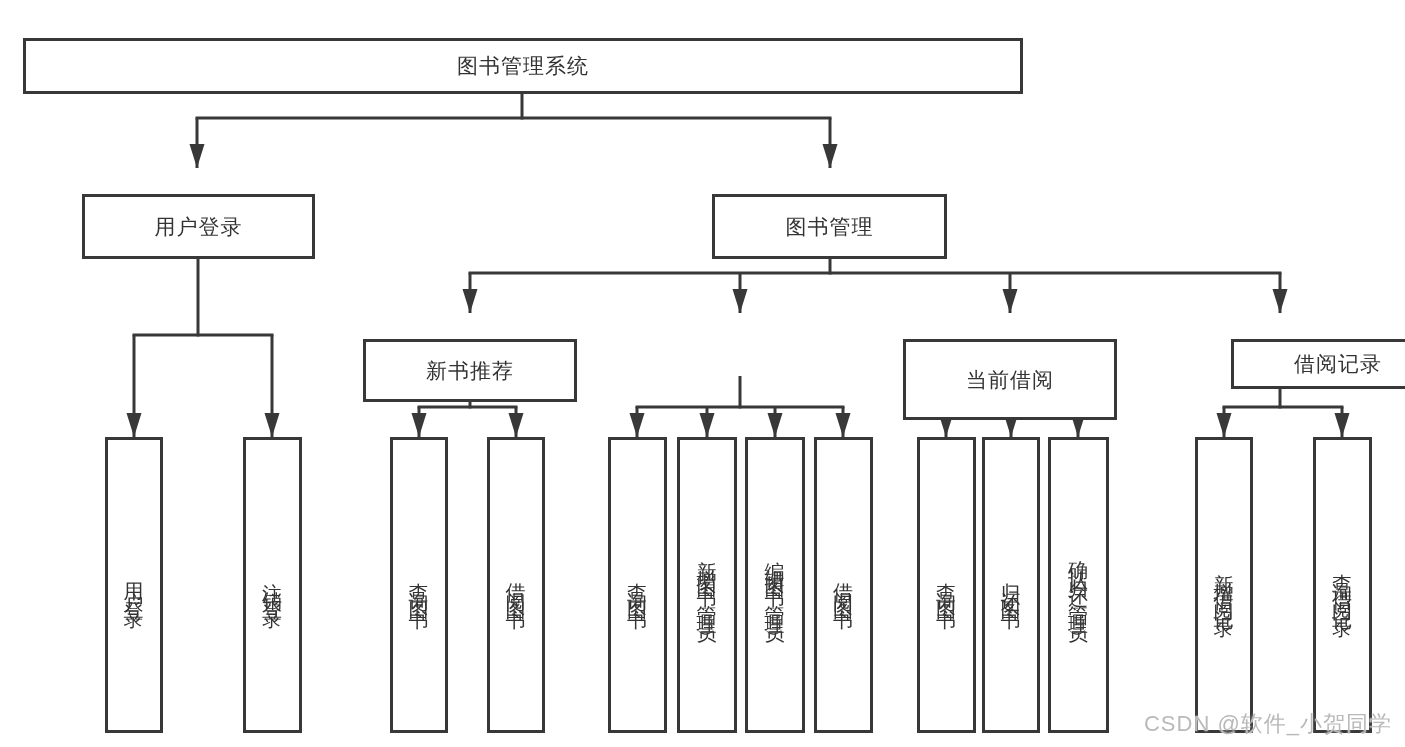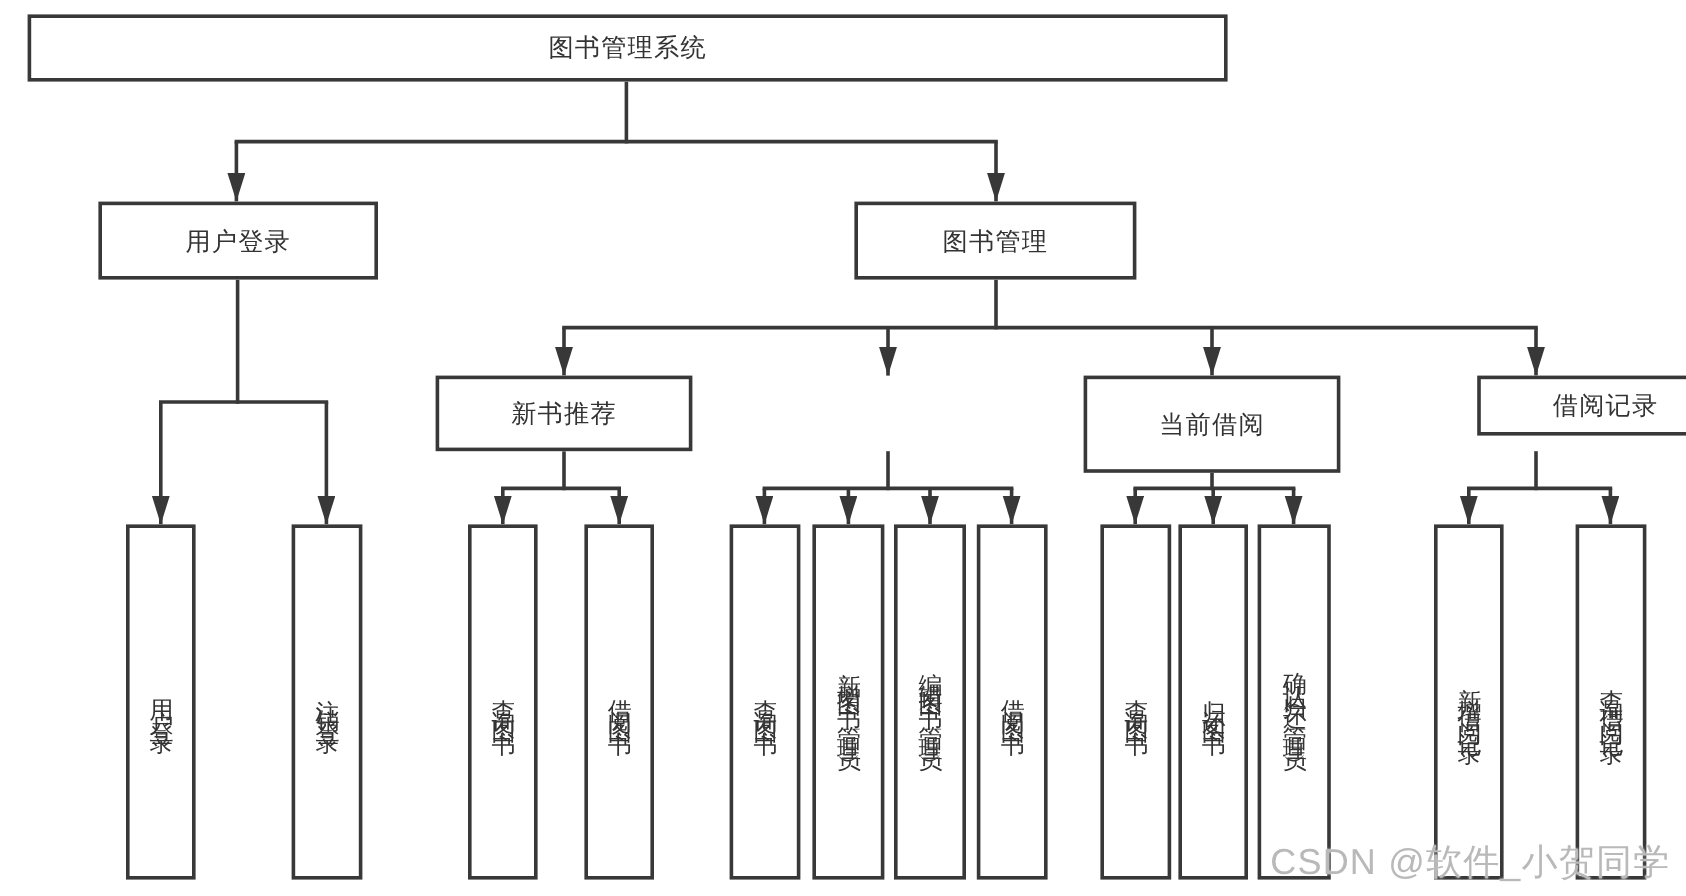--- a/index.html
+++ b/index.html
@@ -14,36 +14,36 @@
   .node{
     position:absolute;
     box-sizing:border-box;
     border:3px solid #383838;
     background:#ffffff;
     display:flex;
     align-items:center;
     justify-content:center;
     color:#333333;
   }
-  .node.h{font-size:21px;letter-spacing:1px;}
+  .node.h{font-size:21px;letter-spacing:1px;margin-top:26px;}
   .node.root{font-size:21px;}
   .node.leaf span{
     writing-mode:vertical-rl;
     text-orientation:upright;
     font-size:20px;
     line-height:1;
     letter-spacing:9px;
     color:#333333;
     white-space:nowrap;
   }
   .watermark{
     position:absolute;
     right:13px;
     bottom:8px;
-    font-size:30px;
+    font-size:22px;
     letter-spacing:1px;
     color:#b9b9b9;
     text-shadow:0 0 2px #ffffff;
     z-index:5;
     white-space:nowrap;
   }
 </style>
 </head>
 <body>
 

